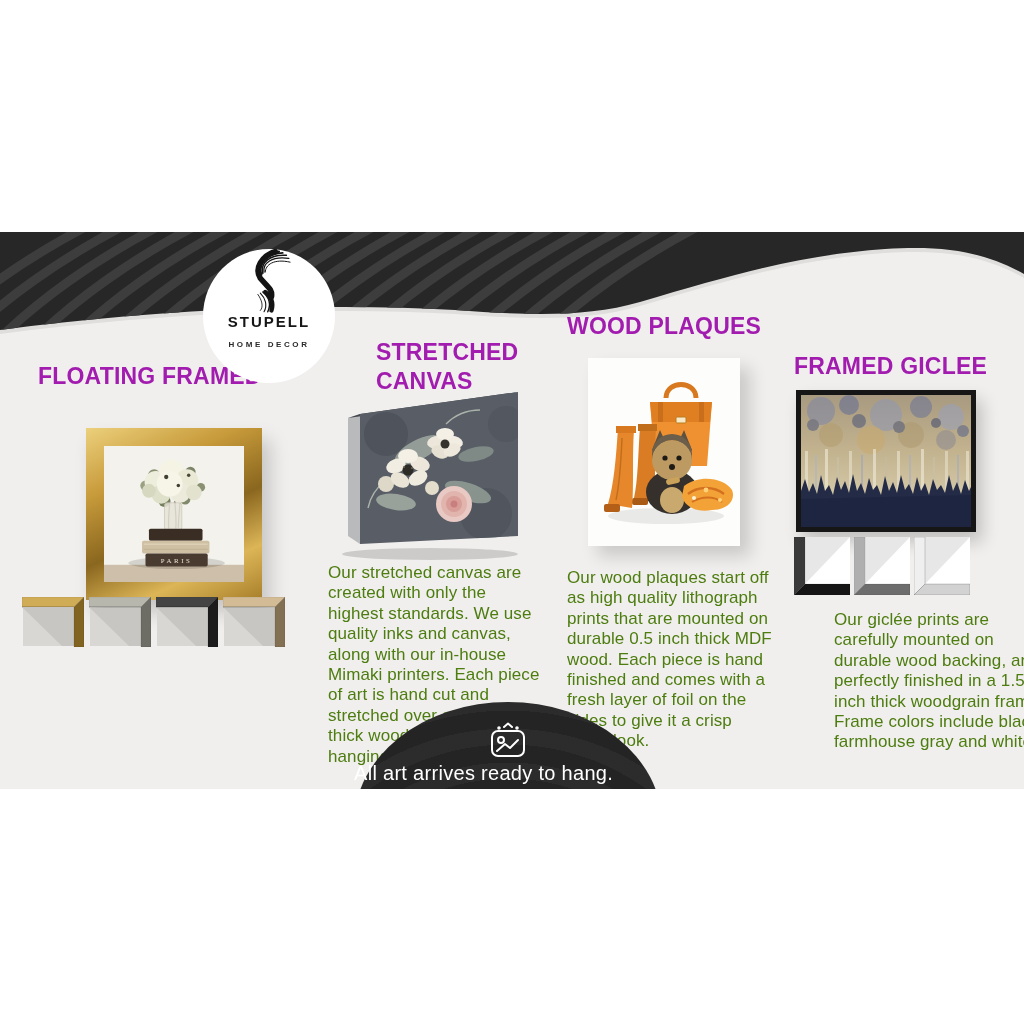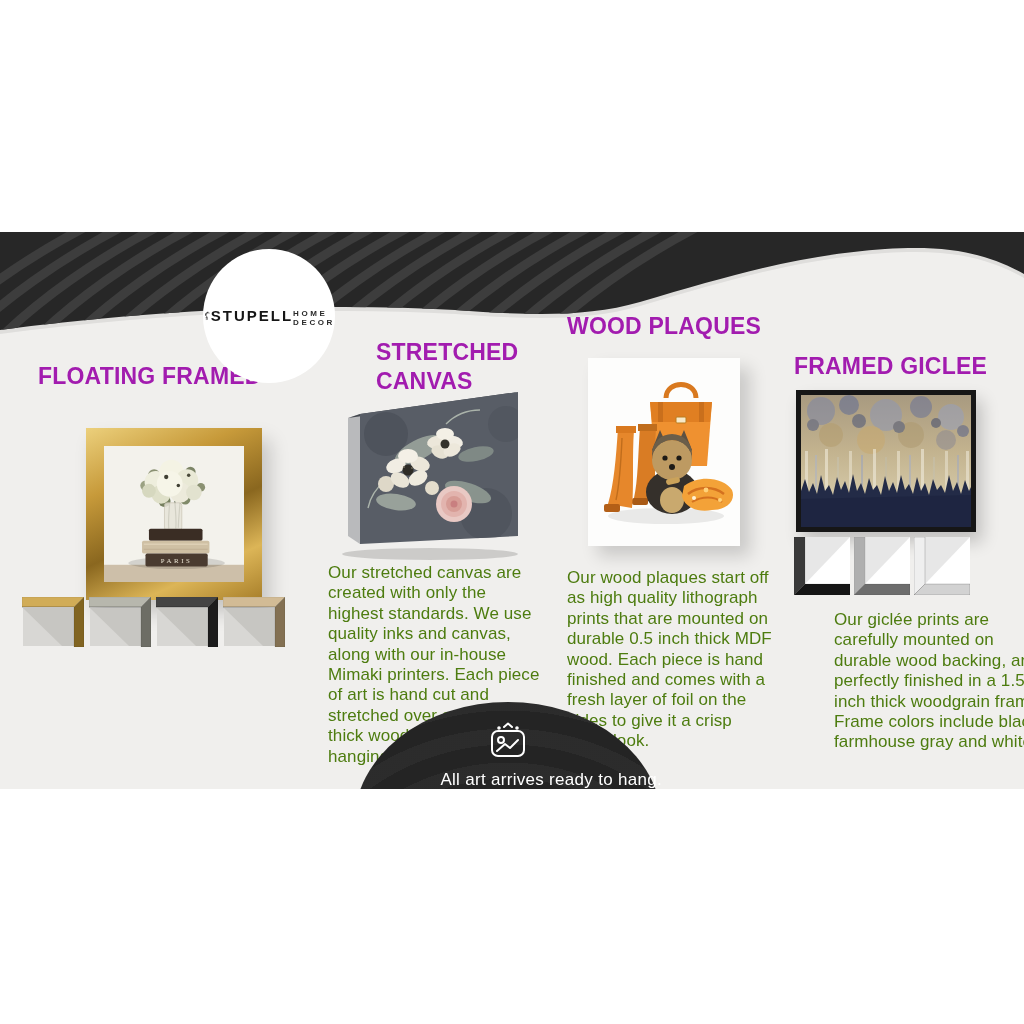--- a/index.html
+++ b/index.html
@@ -2,23 +2,23 @@
 <html><head>
 <meta charset="utf-8">
 <style>
   html,body{margin:0;padding:0;background:#fff;}
   .canvas{position:relative;width:1024px;height:1024px;background:#ffffff;overflow:hidden;
           font-family:"Liberation Sans", sans-serif;color:#1c1c1c;}
   .stage{position:absolute;left:0;top:232px;width:1024px;height:557px;background:#f0efed;overflow:hidden;}
   .top-wave{position:absolute;left:0;top:0;}
   
   .logo-circle{position:absolute;left:203px;top:17px;width:132px;height:134px;border-radius:50%;
-               background:#fff;display:flex;align-items:center;justify-content:flex-start;z-index:5;}
+               background:#fff;display:flex;flex-direction:column;align-items:center;justify-content:flex-start;z-index:5;}
   .logo-name{font-size:15px;font-weight:bold;letter-spacing:2px;color:#161616;margin-top:-2px;}
-  .logo-tagline{font-size:8px;font-weight:bold;letter-spacing:2.6px;color:#2a2a2a;margin-top:3px;}
+  .logo-tagline{font-size:8px;font-weight:bold;letter-spacing:2.6px;color:#2a2a2a;margin-top:10px;}
   
   .sec-title{position:absolute;font-size:23px;font-weight:bold;line-height:1.26;letter-spacing:0.2px;color:#a21caf;}
   .sec-title span{display:block;}
   
   .sec-desc{position:absolute;font-size:17px;line-height:1.2;letter-spacing:0.1px;color:#4d7c0f;}
   
   .prod1{position:absolute;left:86px;top:196px;width:176px;height:172px;padding:18px;box-sizing:border-box;
          background:linear-gradient(155deg,#ecd07c 0%,#c79a3a 28%,#8a671f 55%,#dcb557 78%,#a87f2a 100%);
          box-shadow:8px 12px 18px rgba(0,0,0,0.18);}
   .prod1 svg{display:block;width:100%;height:100%;}
@@ -36,22 +36,22 @@
   
   .prod4{position:absolute;left:796px;top:158px;width:180px;height:142px;padding:5px;box-sizing:border-box;
          background:#161616;box-shadow:6px 10px 16px rgba(0,0,0,0.2);}
   .prod4 svg{display:block;width:100%;height:100%;}
   
   .dome{position:absolute;left:354px;top:470px;width:308px;height:244px;border-radius:50%;
         background-color:#242424;
         background-image:repeating-radial-gradient(circle at 50% 115%, rgba(255,255,255,0.035) 0 16px, rgba(0,0,0,0) 16px 34px);
         z-index:4;}
   .dome-icon{position:absolute;left:134px;top:20px;width:40px;height:36px;}
-  .dome-msg{position:absolute;left:0;top:68px;width:308px;text-align:right;color:#ffffff;
-            font-size:17px;letter-spacing:0.3px;}
+  .dome-msg{position:absolute;left:0;top:60px;width:308px;text-align:left;color:#ffffff;
+            font-size:20px;letter-spacing:0.3px;}
 </style>
 </head>
 <body>
 
 <div class="canvas">
   <div class="stage">
 
     <svg class="top-wave" width="1024" height="112" viewBox="0 0 1024 112" preserveAspectRatio="none">
       <defs>
         <clipPath id="waveclip">

